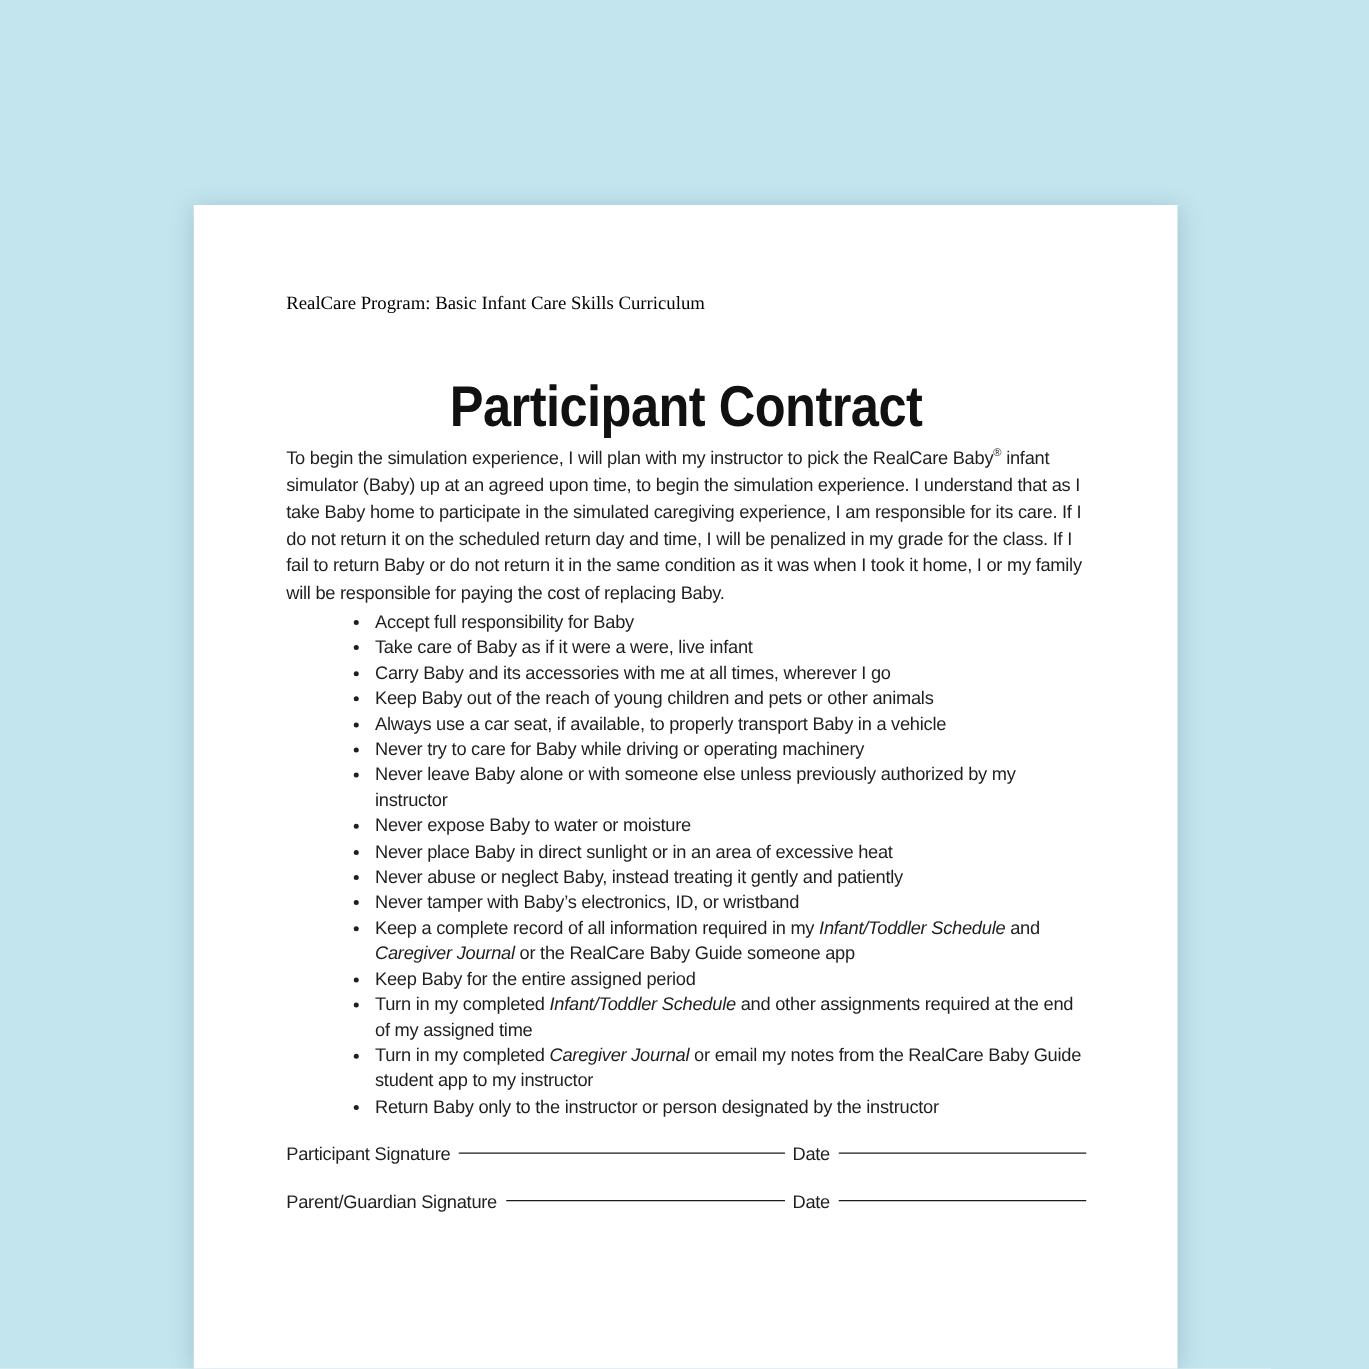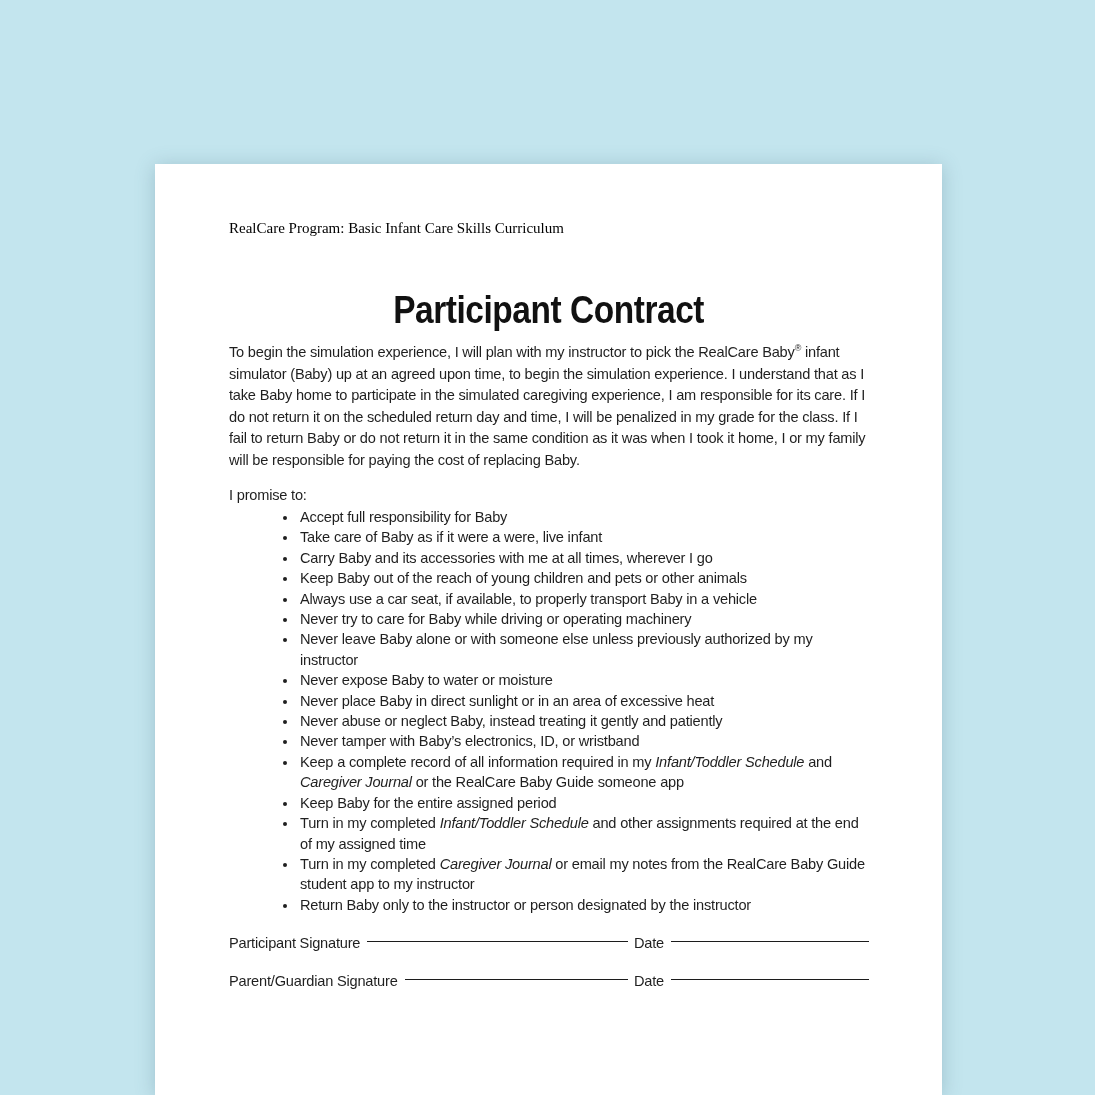--- a/index.html
+++ b/index.html
@@ -19,32 +19,32 @@
     width:1095px;height:1095px;
     background:var(--bg);
     overflow:hidden;
   }
   .page{
     position:absolute;
     left:155px;top:164px;
     width:787px;height:931px;
     background:var(--page);
     box-shadow:0 2px 18px rgba(70,110,130,0.30);
-    padding:54px 73px 0 74px;
+    padding:69px 73px 0 74px;
   }
   .doc-header{
     font-family:"Liberation Serif",serif;
     font-size:15px;
     line-height:20px;
     color:#000;
   }
   .doc-title{
     margin:50px 0 0 0;
     text-align:center;
-    font-size:38px;
+    font-size:46px;
     line-height:44px;
     font-weight:700;
     letter-spacing:-0.5px;
     color:#111;
   }
   .doc-title .squeeze{
     display:inline-block;
     transform:scaleX(0.88);
     transform-origin:center;
     white-space:nowrap;
@@ -109,21 +109,20 @@
 
     <div class="doc-header">RealCare Program: Basic Infant Care Skills Curriculum</div>
 
     <h1 class="doc-title">
       <span class="squeeze">Participant Contract</span>
     </h1>
 
     <p class="intro bodytext"><span>To begin the simulation experience, I will plan with my instructor to pick the RealCare Baby</span><span class="sup">®</span><span> infant simulator (Baby) up at an agreed upon time, to begin the simulation experience. I understand that as I take Baby home to participate in the simulated caregiving experience, I am responsible for its care. If I do not return it on the scheduled return day and time, I will be penalized in my grade for the class. If I fail to return Baby or do not return it in the same condition as it was when I took it home, I or my family will be responsible for paying the cost of replacing Baby.</span></p>
 
 
-    <p class="promise-lead bodytext">I promise to:</p>
 
     <ul class="promise-list bodytext">
         <li><span>Accept full responsibility for Baby</span></li>
         <li><span>Take care of Baby as if it were a were, live infant</span></li>
         <li><span>Carry Baby and its accessories with me at all times, wherever I go</span></li>
         <li><span>Keep Baby out of the reach of young children and pets or other animals</span></li>
         <li><span>Always use a car seat, if available, to properly transport Baby in a vehicle</span></li>
         <li><span>Never try to care for Baby while driving or operating machinery</span></li>
         <li><span>Never leave Baby alone or with someone else unless previously authorized by my instructor</span></li>
         <li><span>Never expose Baby to water or moisture</span></li>

